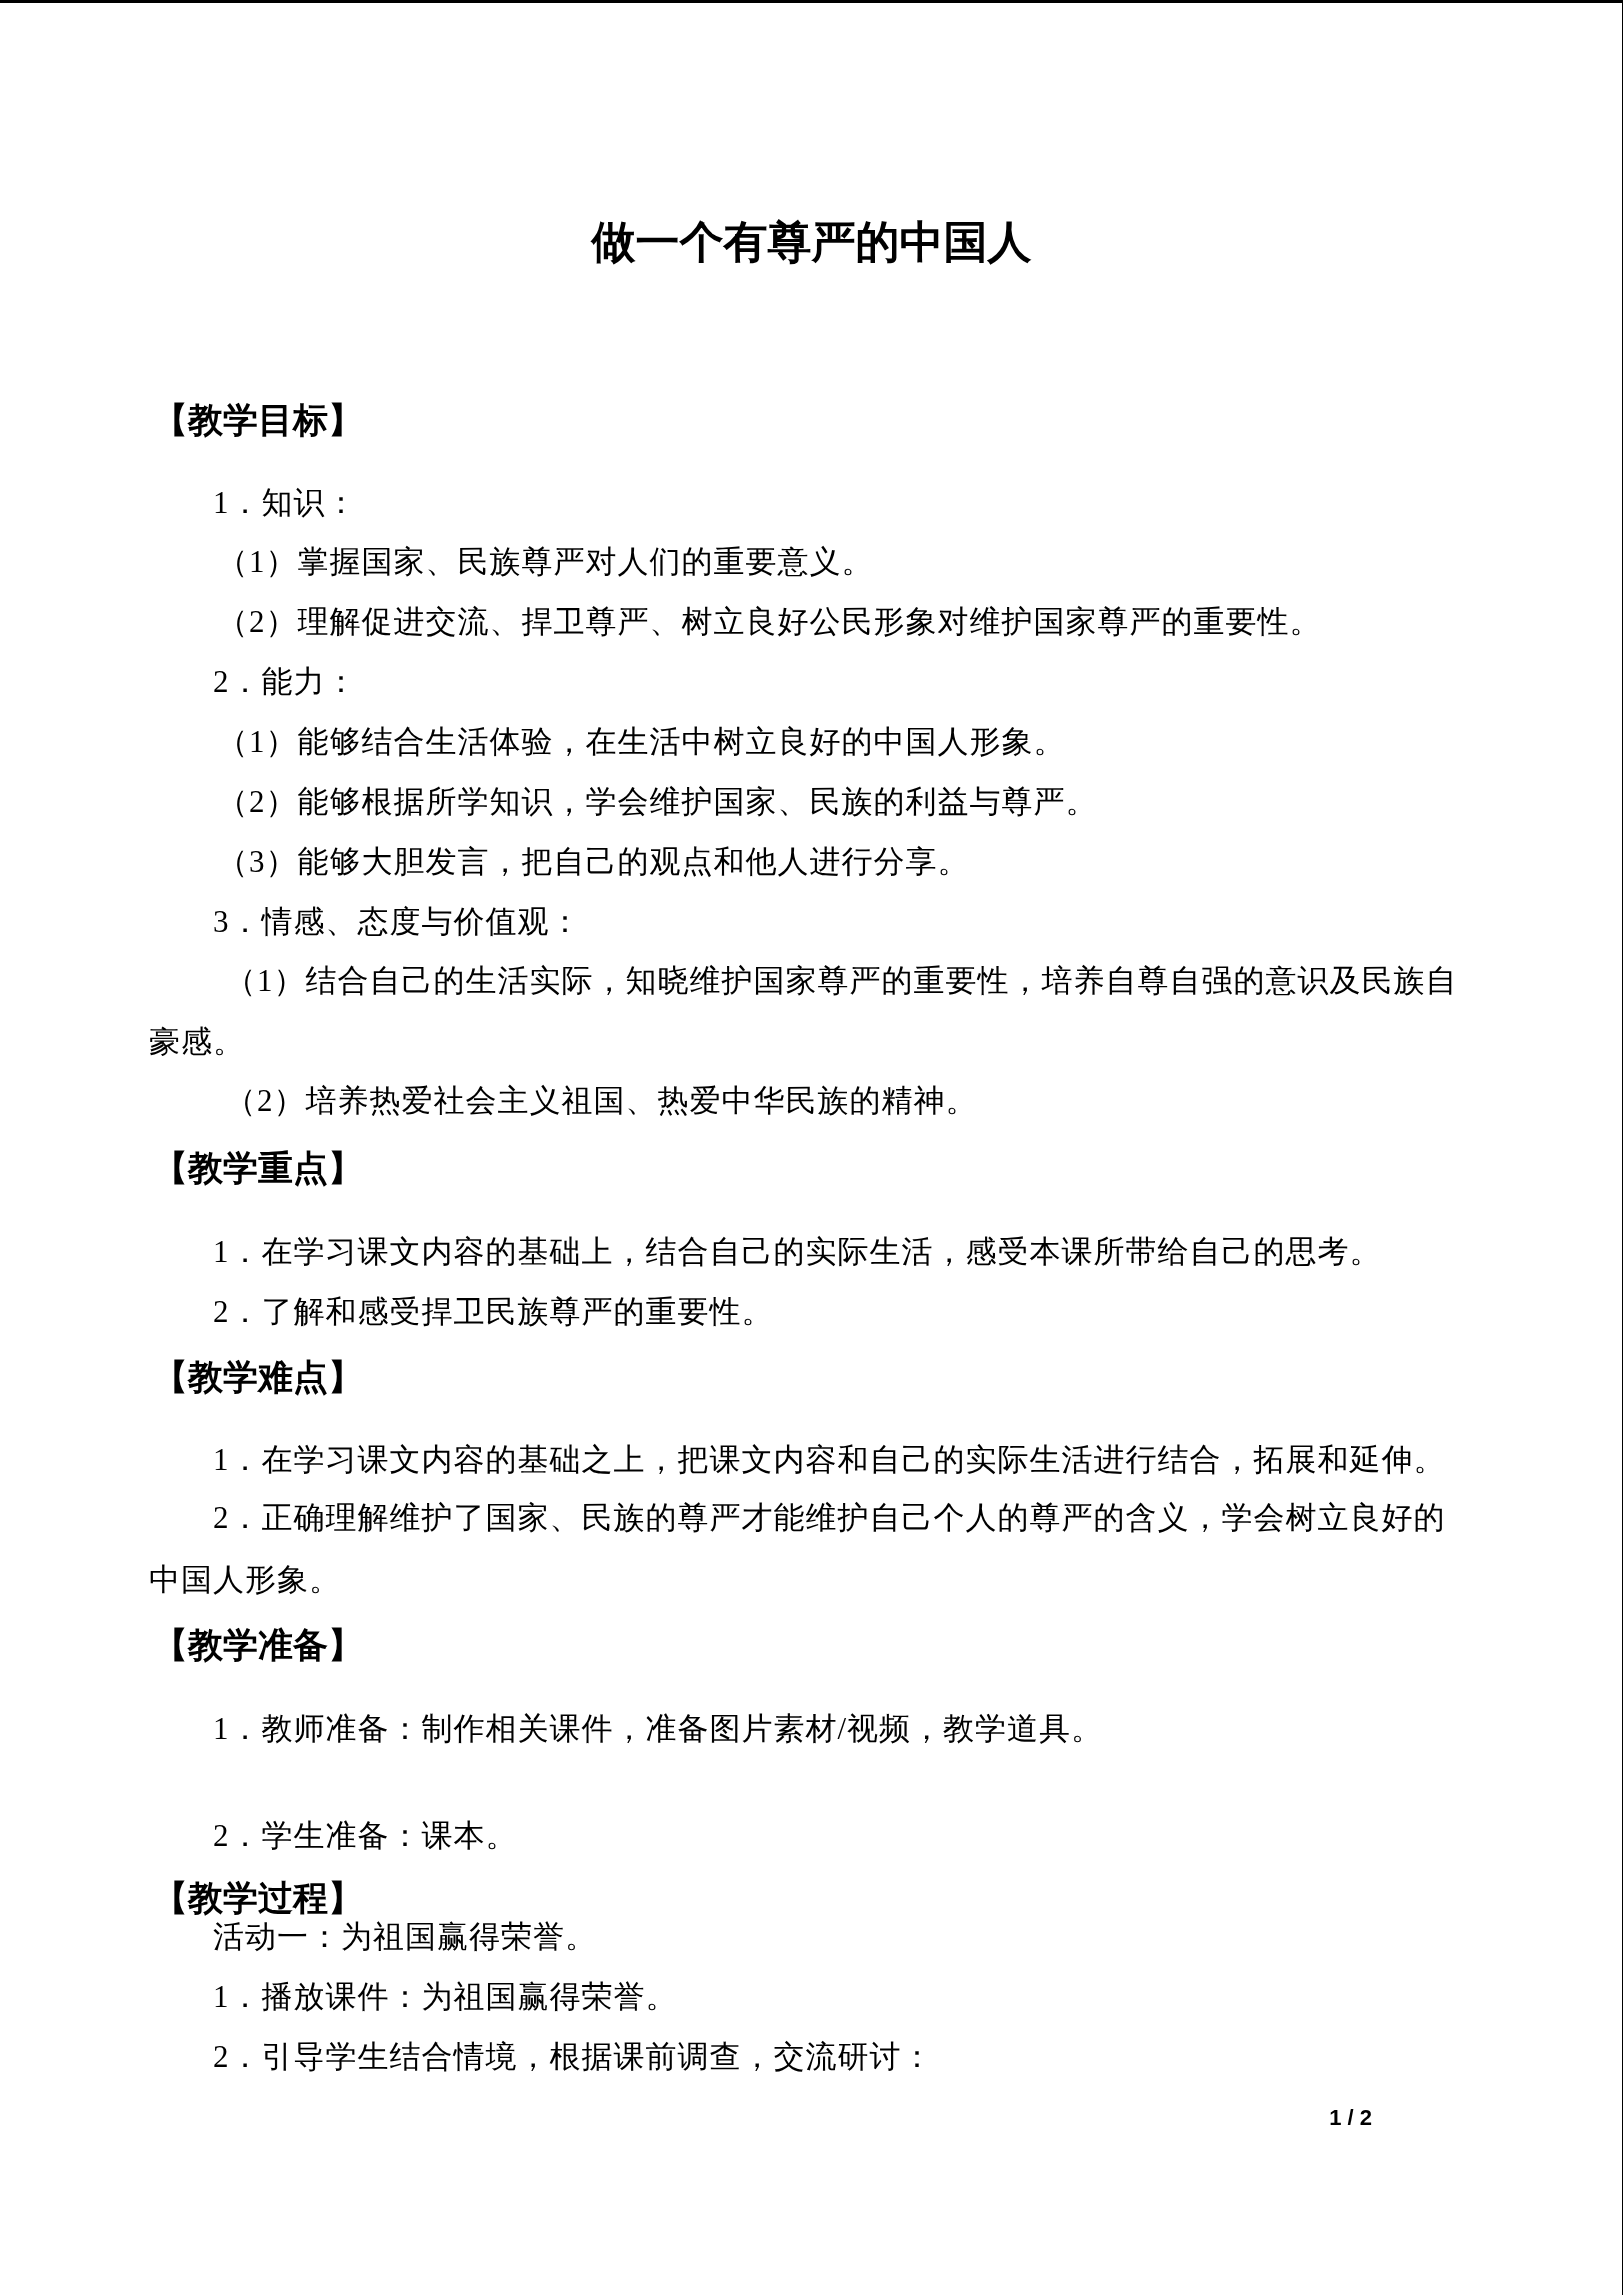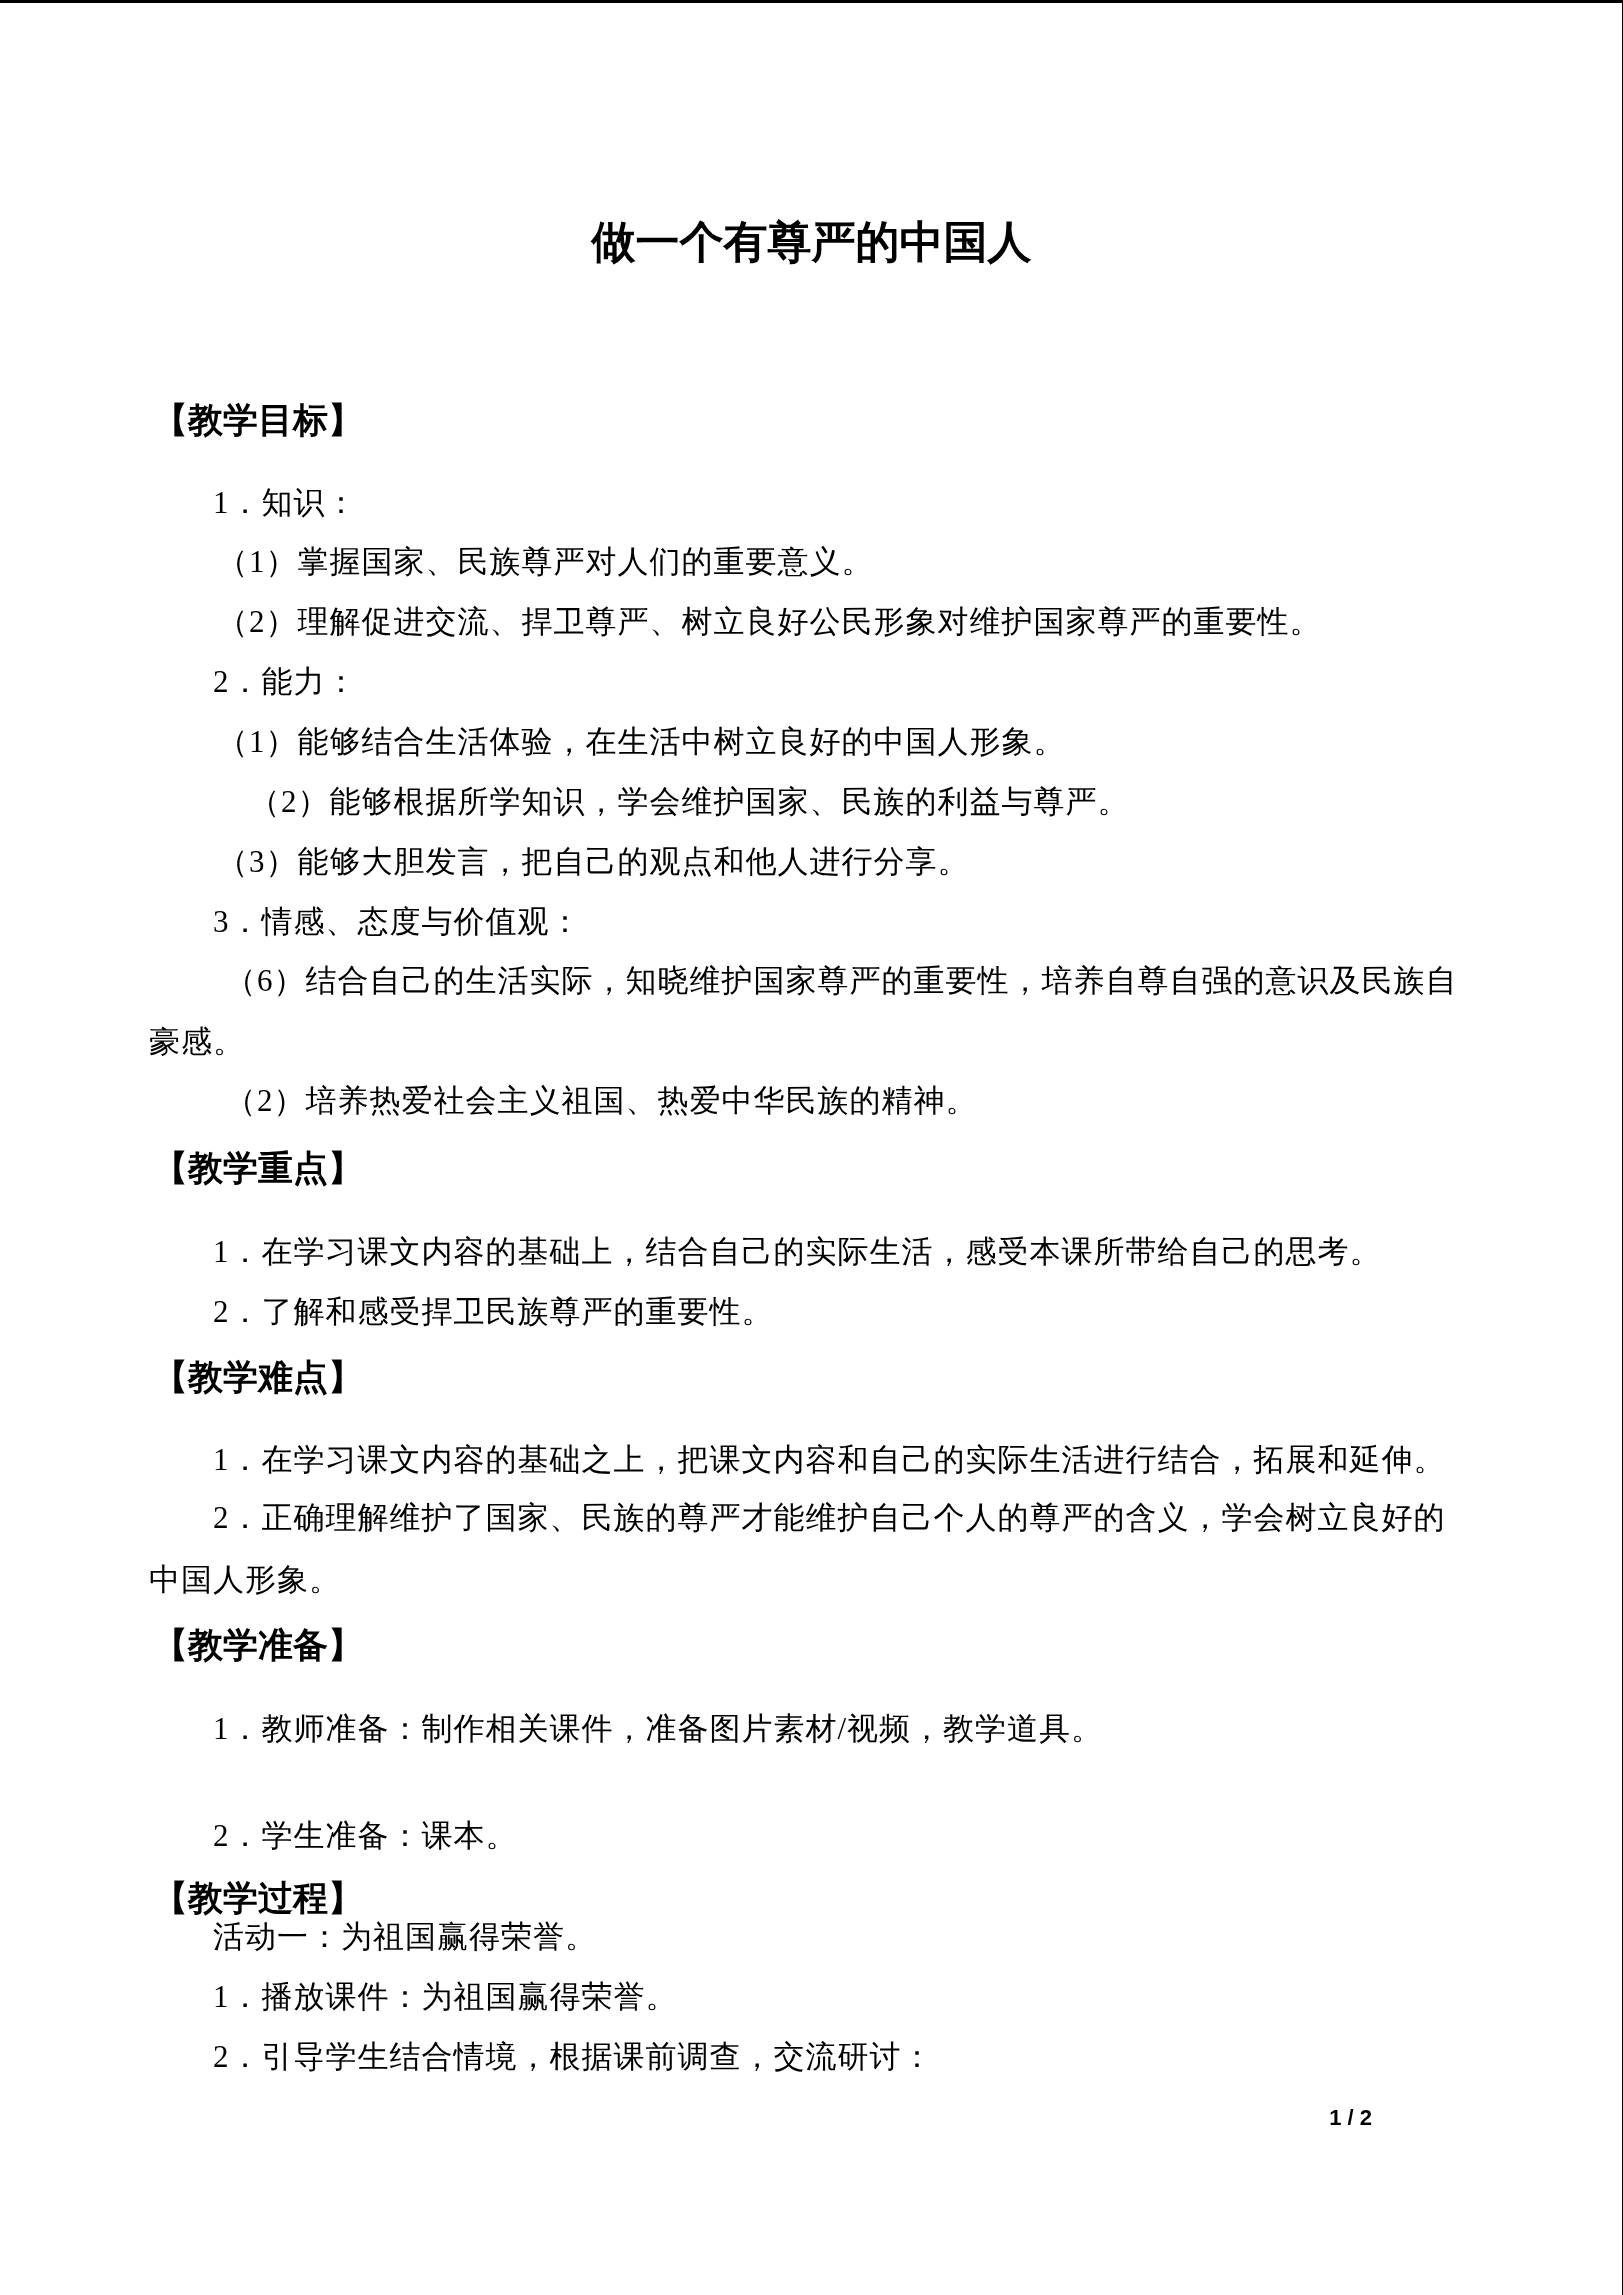--- a/index.html
+++ b/index.html
@@ -79,25 +79,25 @@
 <div class="title">做一个有尊严的中国人</div>
 
 <div class="heading" style="top:399px;">【教学目标】</div>
 
 <div class="line indent-num" style="top:484px;">1．知识：</div>
 <div class="line indent-paren" style="top:543px;">（1）掌握国家、民族尊严对人们的重要意义。</div>
 <div class="line indent-paren" style="top:603px;">（2）理解促进交流、捍卫尊严、树立良好公民形象对维护国家尊严的重要性。</div>
 
 <div class="line indent-num" style="top:663px;">2．能力：</div>
 <div class="line indent-paren" style="top:723px;">（1）能够结合生活体验，在生活中树立良好的中国人形象。</div>
-<div class="line indent-paren" style="top:783px;margin-left:32px;">（2）能够根据所学知识，学会维护国家、民族的利益与尊严。</div>
+<div class="line indent-paren" style="top:783px;">（2）能够根据所学知识，学会维护国家、民族的利益与尊严。</div>
 <div class="line indent-paren" style="top:843px;">（3）能够大胆发言，把自己的观点和他人进行分享。</div>
 
 <div class="line indent-num" style="top:903px;">3．情感、态度与价值观：</div>
-<div class="line indent-deep" style="top:962px;">（6）结合自己的生活实际，知晓维护国家尊严的重要性，培养自尊自强的意识及民族自</div>
+<div class="line indent-deep" style="top:962px;">（1）结合自己的生活实际，知晓维护国家尊严的重要性，培养自尊自强的意识及民族自</div>
 <div class="line flush" style="top:1023px;">豪感。</div>
 <div class="line indent-deep" style="top:1082px;">（2）培养热爱社会主义祖国、热爱中华民族的精神。</div>
 
 <div class="heading" style="top:1147px;">【教学重点】</div>
 <div class="line indent-num" style="top:1233px;">1．在学习课文内容的基础上，结合自己的实际生活，感受本课所带给自己的思考。</div>
 <div class="line indent-num" style="top:1293px;">2．了解和感受捍卫民族尊严的重要性。</div>
 
 <div class="heading" style="top:1356px;">【教学难点】</div>
 <div class="line indent-num" style="top:1441px;">1．在学习课文内容的基础之上，把课文内容和自己的实际生活进行结合，拓展和延伸。</div>
 <div class="line indent-num" style="top:1499px;">2．正确理解维护了国家、民族的尊严才能维护自己个人的尊严的含义，学会树立良好的</div>

